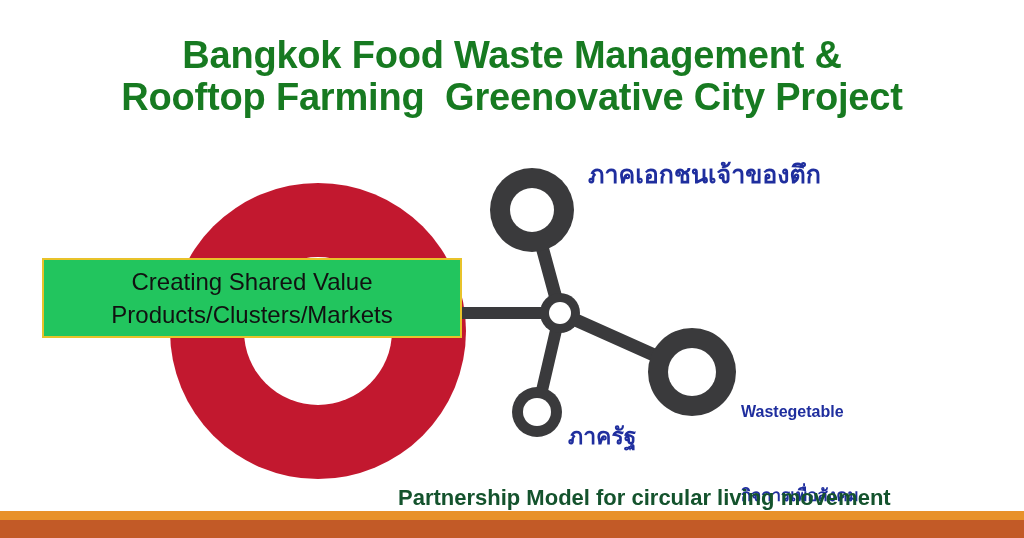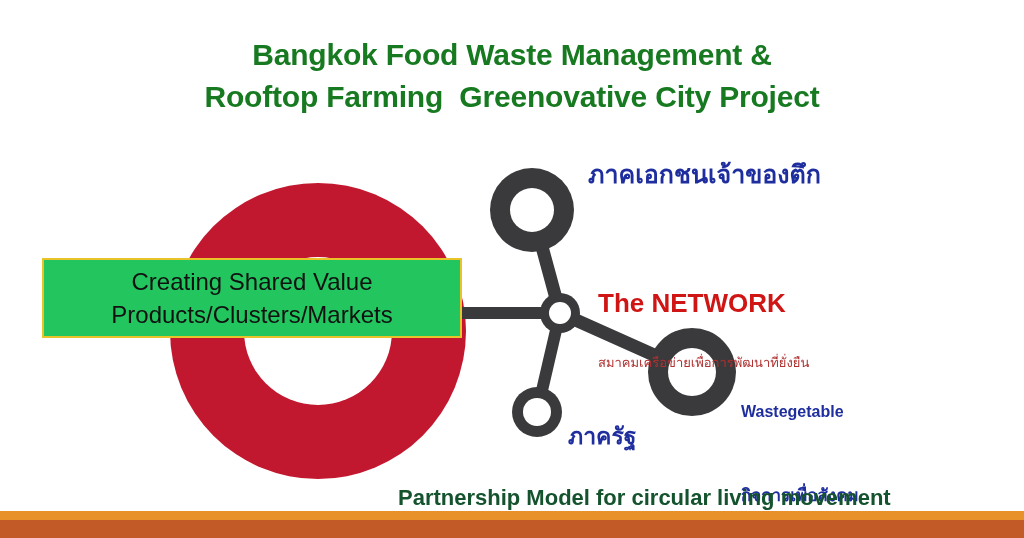--- a/index.html
+++ b/index.html
@@ -18,21 +18,21 @@
 
   
   #title-block {
     position: absolute;
     left: 0;
     top: 34px;
     width: 1024px;
     text-align: center;
     color: #177A21;
     font-weight: bold;
-    font-size: 30px;
+    font-size: 38px;
     line-height: 42px;
     letter-spacing: -0.2px;
   }
   #title-block .tline {
     display: block;
     white-space: pre;
   }
 
   
   #red-donut {
@@ -193,24 +193,20 @@
     </g>
   </svg>
 
   <div id="yellow-box">
     <span>Creating Shared Value</span>
     <span>Products/Clusters/Markets</span>
   </div>
 
   <div class="node-label" id="label-private">ภาคเอกชนเจ้าของตึก</div>
 
-  <div class="node-label" id="label-network">
-    <span class="nw-en">The NETWORK</span>
-    <span class="nw-th">สมาคมเครือข่ายเพื่อการพัฒนาที่ยั่งยืน</span>
-  </div>
 
   <div class="node-label" id="label-waste">
     <span class="wg-en">Wastegetable</span>
     <span class="wg-th">กิจการเพื่อสังคม</span>
   </div>
 
   <div class="node-label" id="label-gov">ภาครัฐ</div>
 
   <div id="caption">Partnership Model for circular living movement</div>
 

